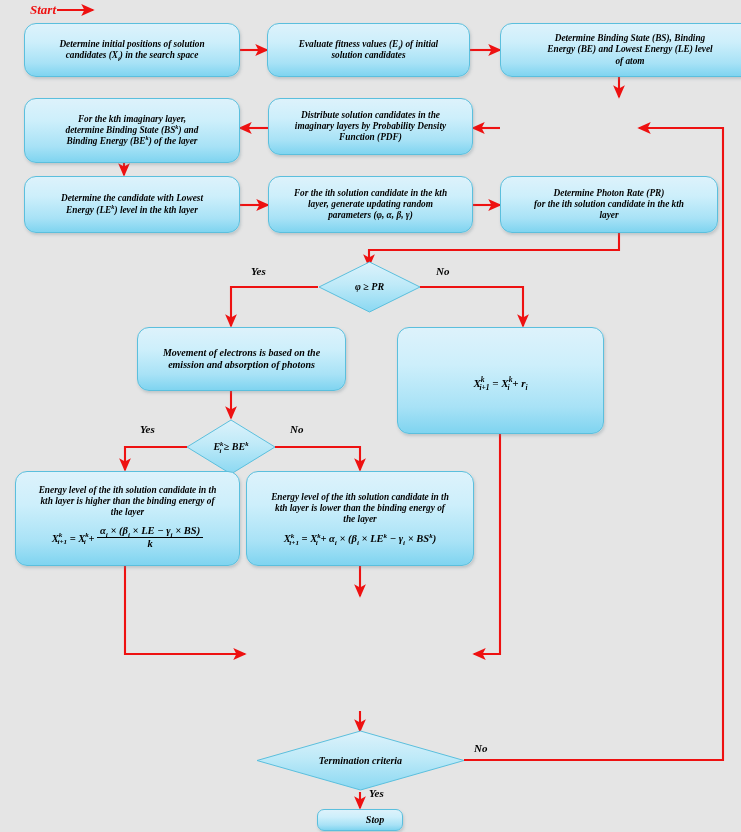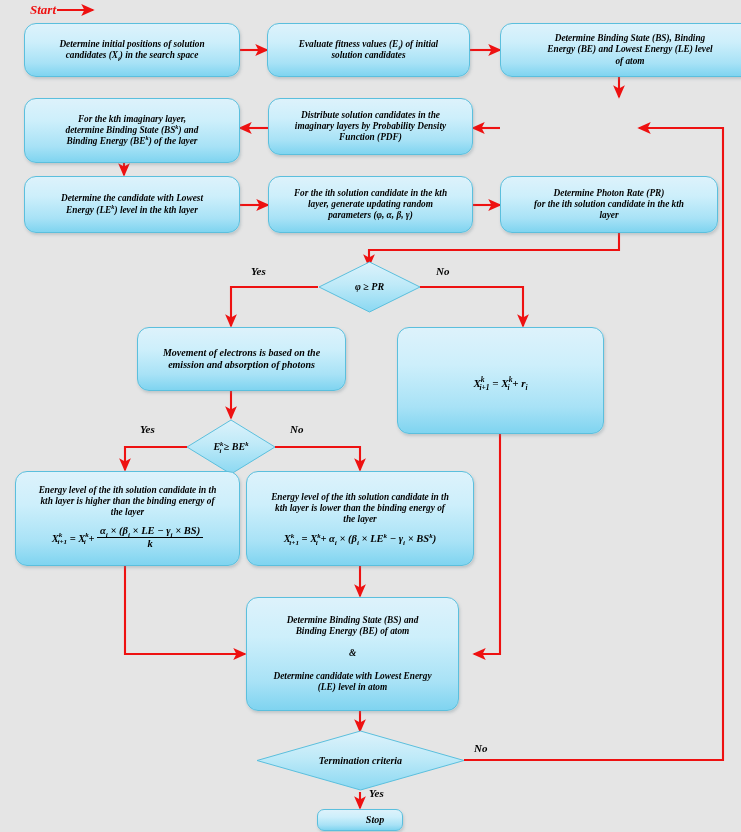--- a/index.html
+++ b/index.html
@@ -248,27 +248,20 @@
     </span>
   </div>
 
   <div class="node" style="left:246px; top:471px; width:228px; height:95px; font-size:9.3px;">
     <span class="txt">Energy level of the ith solution candidate in th<br>kth layer is lower than the binding energy of<br>the layer</span>
     <span class="formula" style="font-size:10.5px;">
       <i>X</i><sup><i>k</i></sup><sub style="margin-left:-5px"><i>i</i>+1</sub> = <i>X</i><sup><i>k</i></sup><sub style="margin-left:-5px"><i>i</i></sub> + <i>α</i><sub><i>i</i></sub> × (<i>β</i><sub><i>i</i></sub> × <i>LE</i><sup><i>k</i></sup> − <i>γ</i><sub><i>i</i></sub> × <i>BS</i><sup><i>k</i></sup>)
     </span>
   </div>
 
-  <div class="node" style="left:246px; top:597px; width:213px; height:114px; font-size:9.3px;">
-    <span class="txt">Determine Binding State (BS) and</span>
-    <span class="txt">Binding Energy (BE) of atom</span>
-    <span class="txt" style="margin:11px 0;">&amp;</span>
-    <span class="txt">Determine candidate with Lowest Energy</span>
-    <span class="txt">(LE) level in atom</span>
-  </div>
 
   <div class="diamond" style="left:256px; top:730px; width:209px; height:61px;">
     <svg class="dshape" viewBox="0 0 209 61" xmlns="http://www.w3.org/2000/svg">
       <defs>
         <linearGradient id="dg3" x1="0" y1="0" x2="0" y2="1">
           <stop offset="0%" stop-color="#ddf2fb"></stop>
           <stop offset="45%" stop-color="#bfeaf8"></stop>
           <stop offset="100%" stop-color="#8ad8f2"></stop>
         </linearGradient>
       </defs>

